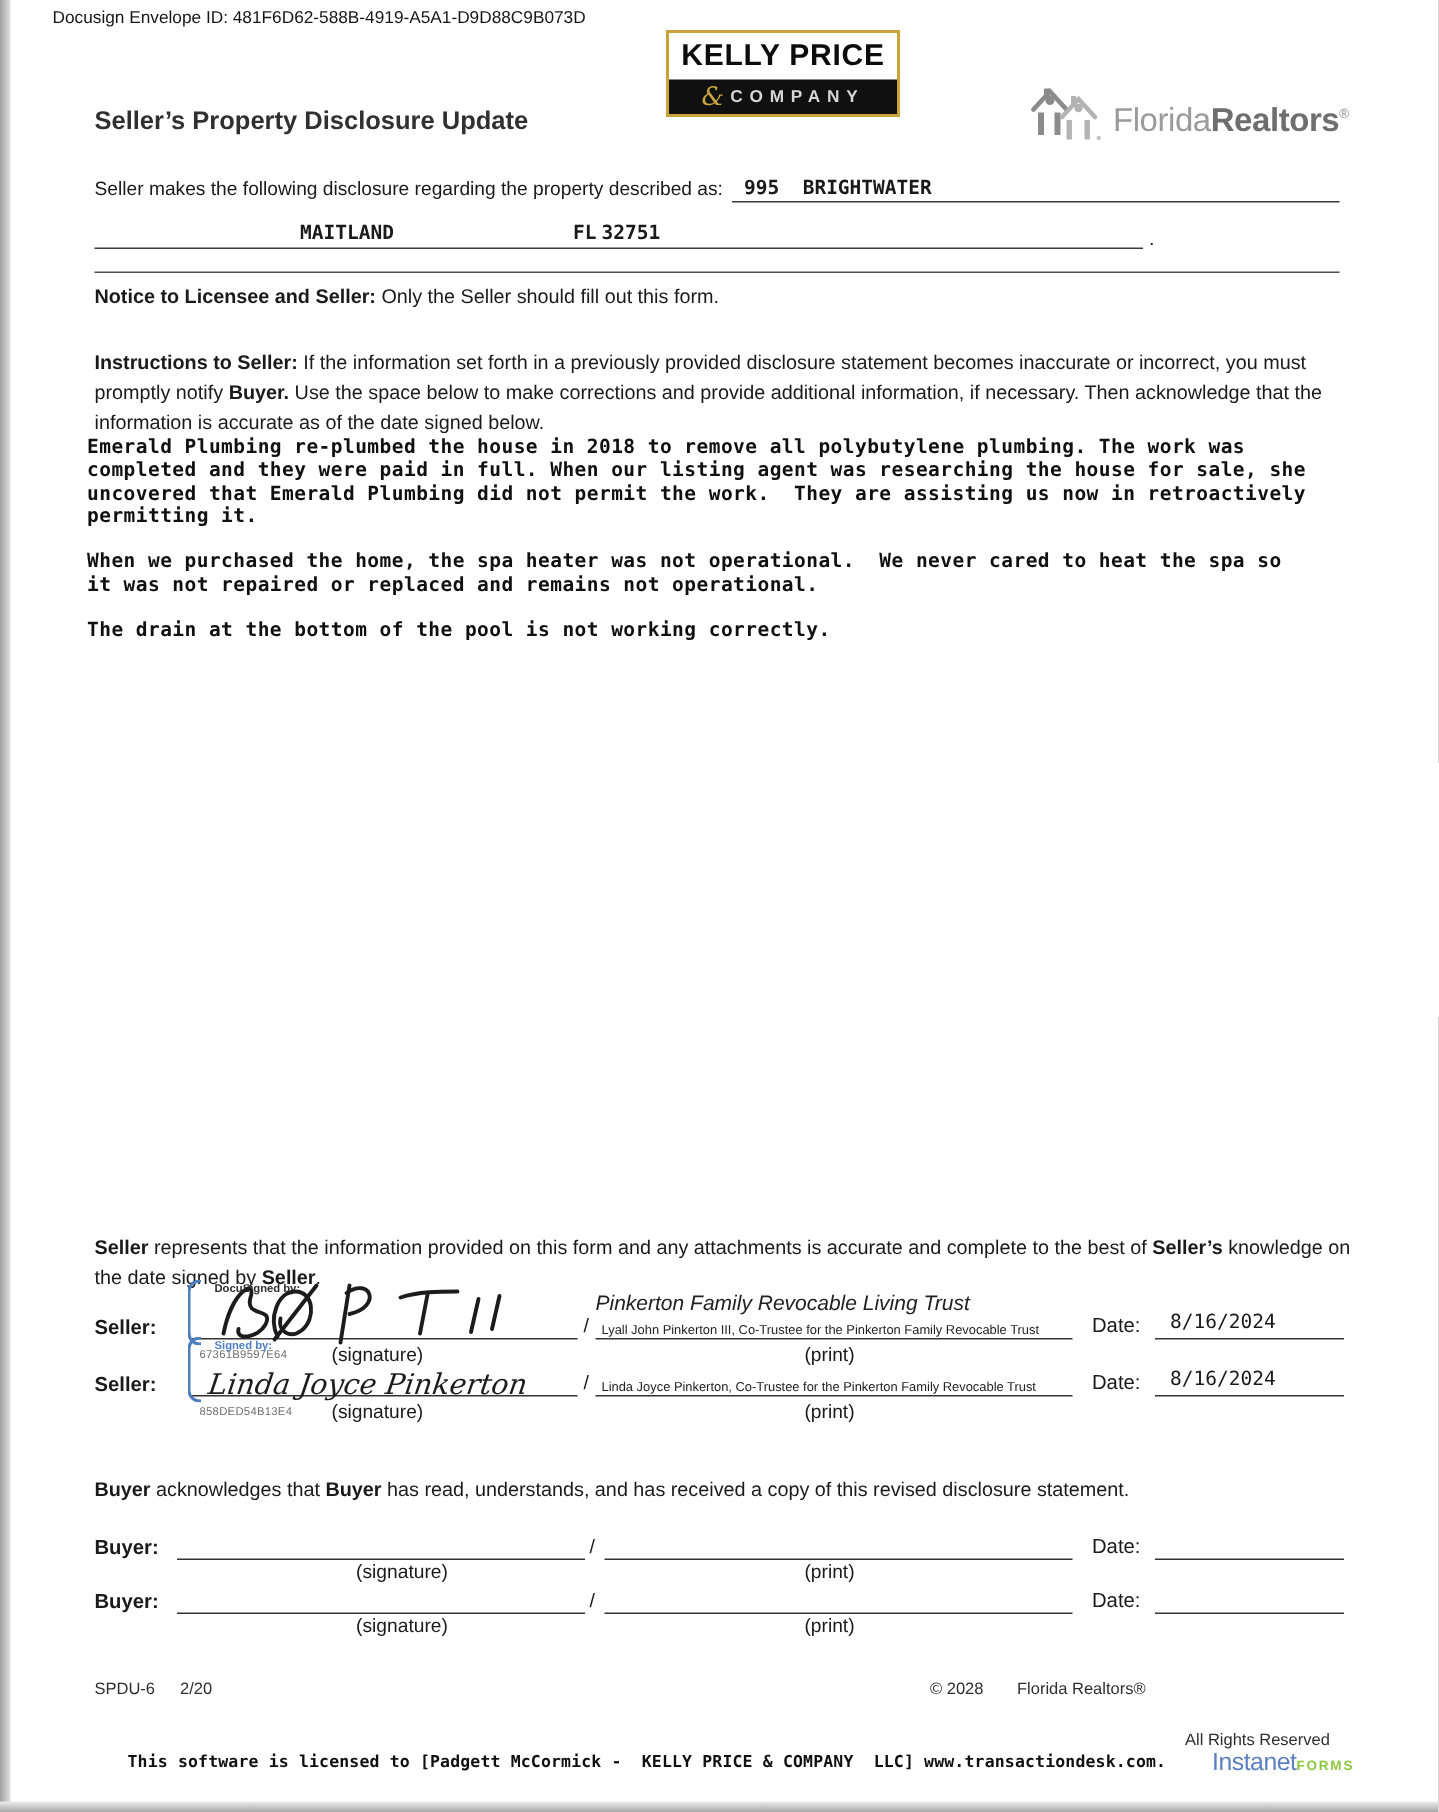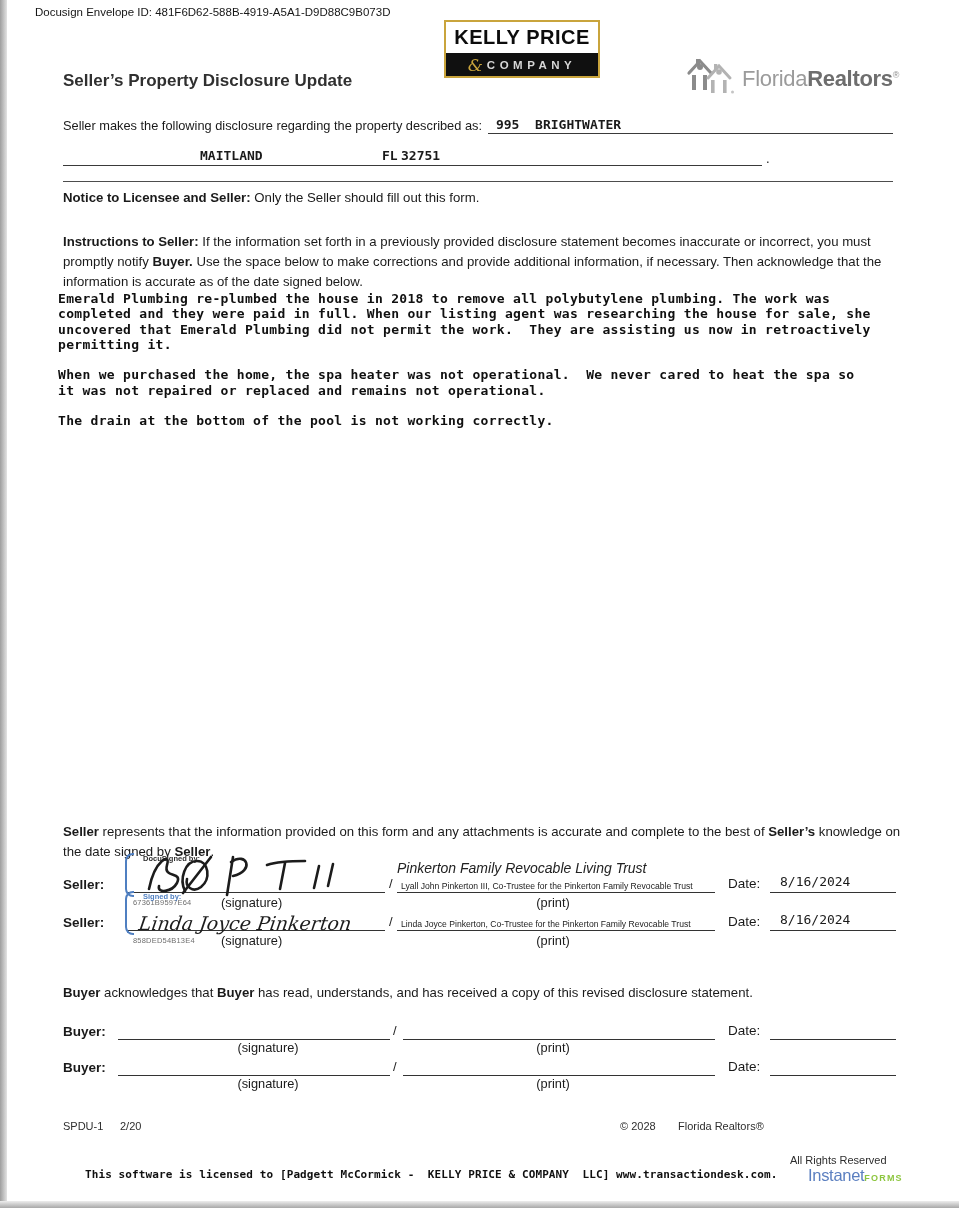--- a/index.html
+++ b/index.html
@@ -254,21 +254,21 @@
     <span class="buy-line2"></span>
     <span class="date-label">Date:</span>
     <span class="date-line"></span>
   </div>
   <div class="abs cap-row" style="top:1076px;">
     <span class="buy-cap-sig">(signature)</span>
     <span class="cap-print">(print)</span>
   </div>
 
   <div class="abs footer-row">
-    <span class="f-code">SPDU-1</span>
+    <span class="f-code">SPDU-6</span>
     <span class="f-page">2/20</span>
     <span class="f-copy">© 2028</span>
     <span class="f-org">Florida Realtors®</span>
     <span class="f-rights">All Rights Reserved</span>
   </div>
 
   <div class="abs license">This software is licensed to [Padgett McCormick -  KELLY PRICE &amp; COMPANY  LLC] www.transactiondesk.com.</div>
 
   <div class="abs instanet">
     <span class="inst-blue">Instanet</span>

